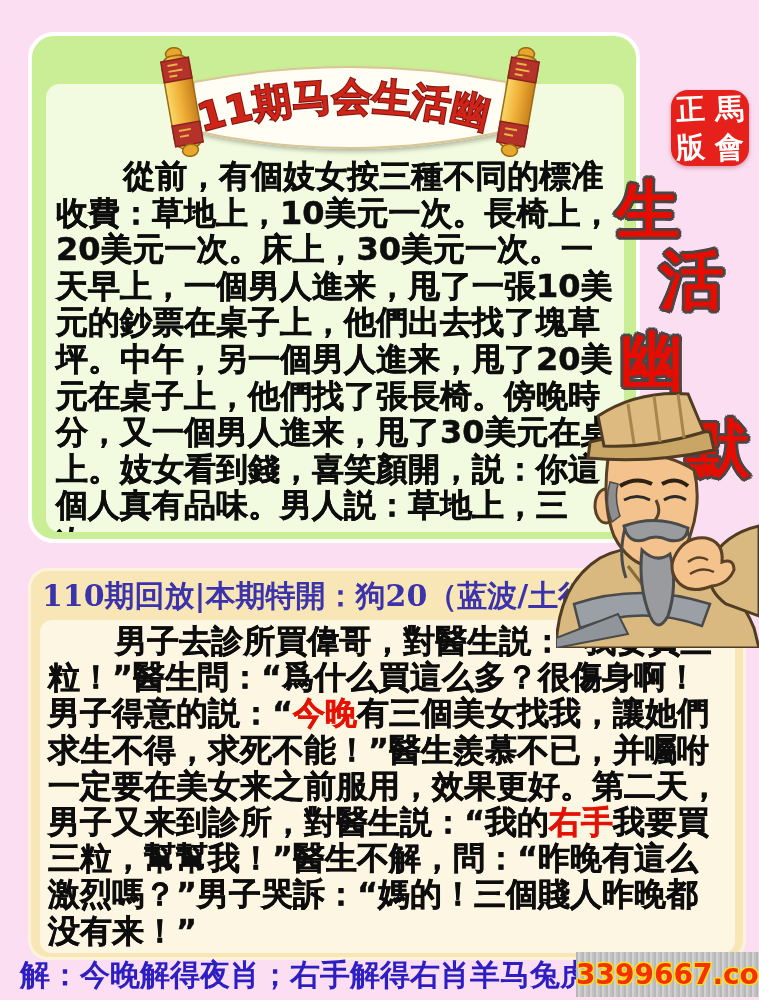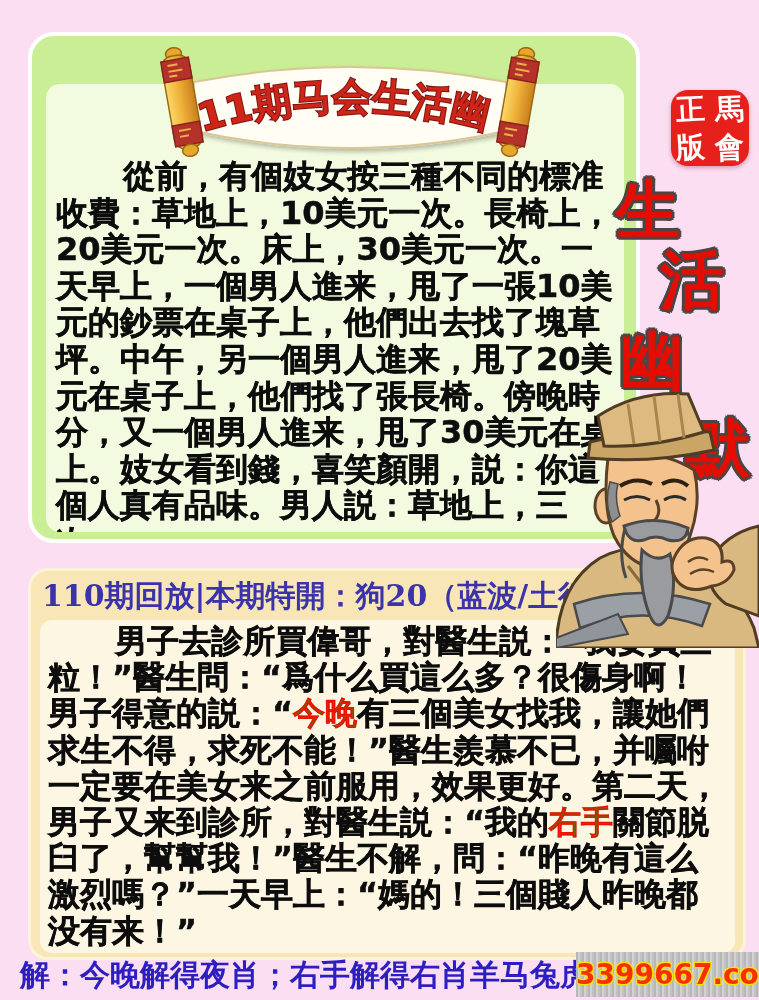--- a/index.html
+++ b/index.html
@@ -69,21 +69,21 @@
   .s2-header{
     position:absolute;left:42px;top:574px;width:560px;height:44px;z-index:2;
     color:#3b33ab;font-weight:bold;font-size:30px;line-height:44px;
     font-family:"DejaVu Serif","Liberation Serif",serif;white-space:nowrap;
   }
   .cream-inner{
     position:absolute;left:40px;top:620px;width:695px;height:333px;
     background:#fdf6e2;border-radius:12px;overflow:hidden;z-index:2;
   }
   .joke2{padding:3px 6px 0 8px;font-size:32px;line-height:36.2px;}
-  .joke2 .red{color:#4d7c0f;-webkit-text-stroke:0.5px #ee1100;}
+  .joke2 .red{color:#b91c1c;-webkit-text-stroke:0.5px #ee1100;}
   
   .footer-line{
     position:absolute;left:20px;top:954px;width:720px;z-index:3;
     color:#2c1ec1;font-weight:bold;font-size:30px;line-height:42px;
     font-family:"DejaVu Serif","Liberation Serif",serif;white-space:nowrap;
   }
   .watermark{
     position:absolute;left:576px;top:952px;width:183px;height:45px;z-index:7;
     background:repeating-linear-gradient(90deg,#b7b7b7 0 2px,#d2d2d2 2px 4px,#c2c2c2 4px 6px);
     color:#f63000;font-weight:bold;font-size:28px;line-height:45px;text-align:center;
@@ -185,20 +185,20 @@
 
     <path d="M34,56 Q96,40 154,46 L158,64 Q94,78 32,72 Z" fill="#c9a566" stroke="#4f3c22" stroke-width="3"></path>
 
     <path d="M42,30 Q82,4 132,8 L148,46 Q96,62 48,60 Z" fill="#dcba80" stroke="#4f3c22" stroke-width="3"></path>
     <path d="M72,18 L78,58 M98,10 L104,56 M122,8 L128,52" stroke="#a8854e" stroke-width="3" fill="none"></path>
   </svg>
 
   <div class="cream-box"></div>
   <div class="s2-header">110期回放|本期特開：狗20（蓝波/土行）</div>
   <div class="cream-inner">
-    <p class="joke joke2"><span>男子去診所買偉哥，對醫生説：“我要買三粒！”醫生問：“爲什么買這么多？很傷身啊！男子得意的説：“</span><span class="red">今晚</span><span>有三個美女找我，讓她們求生不得，求死不能！”醫生羨慕不已，并囑咐一定要在美女来之前服用，效果更好。第二天，男子又来到診所，對醫生説：“我的</span><span class="red">右手</span><span>關節脱臼了，幫幫我！”醫生不解，問：“昨晚有這么激烈嗎？”一天早上：“媽的！三個賤人昨晚都没有来！”</span></p>
+    <p class="joke joke2"><span>男子去診所買偉哥，對醫生説：“我要買三粒！”醫生問：“爲什么買這么多？很傷身啊！男子得意的説：“</span><span class="red">今晚</span><span>有三個美女找我，讓她們求生不得，求死不能！”醫生羨慕不已，并囑咐一定要在美女来之前服用，效果更好。第二天，男子又来到診所，對醫生説：“我的</span><span class="red">右手</span><span>我要買三粒，幫幫我！”醫生不解，問：“昨晚有這么激烈嗎？”男子哭訴：“媽的！三個賤人昨晚都没有来！”</span></p>
   </div>
 
   <div class="footer-line">解：今晚解得夜肖；右手解得右肖羊马兔虎狗</div>
 
   <div class="watermark">3399667.com</div>
 
 </div>
 
 </body></html>

